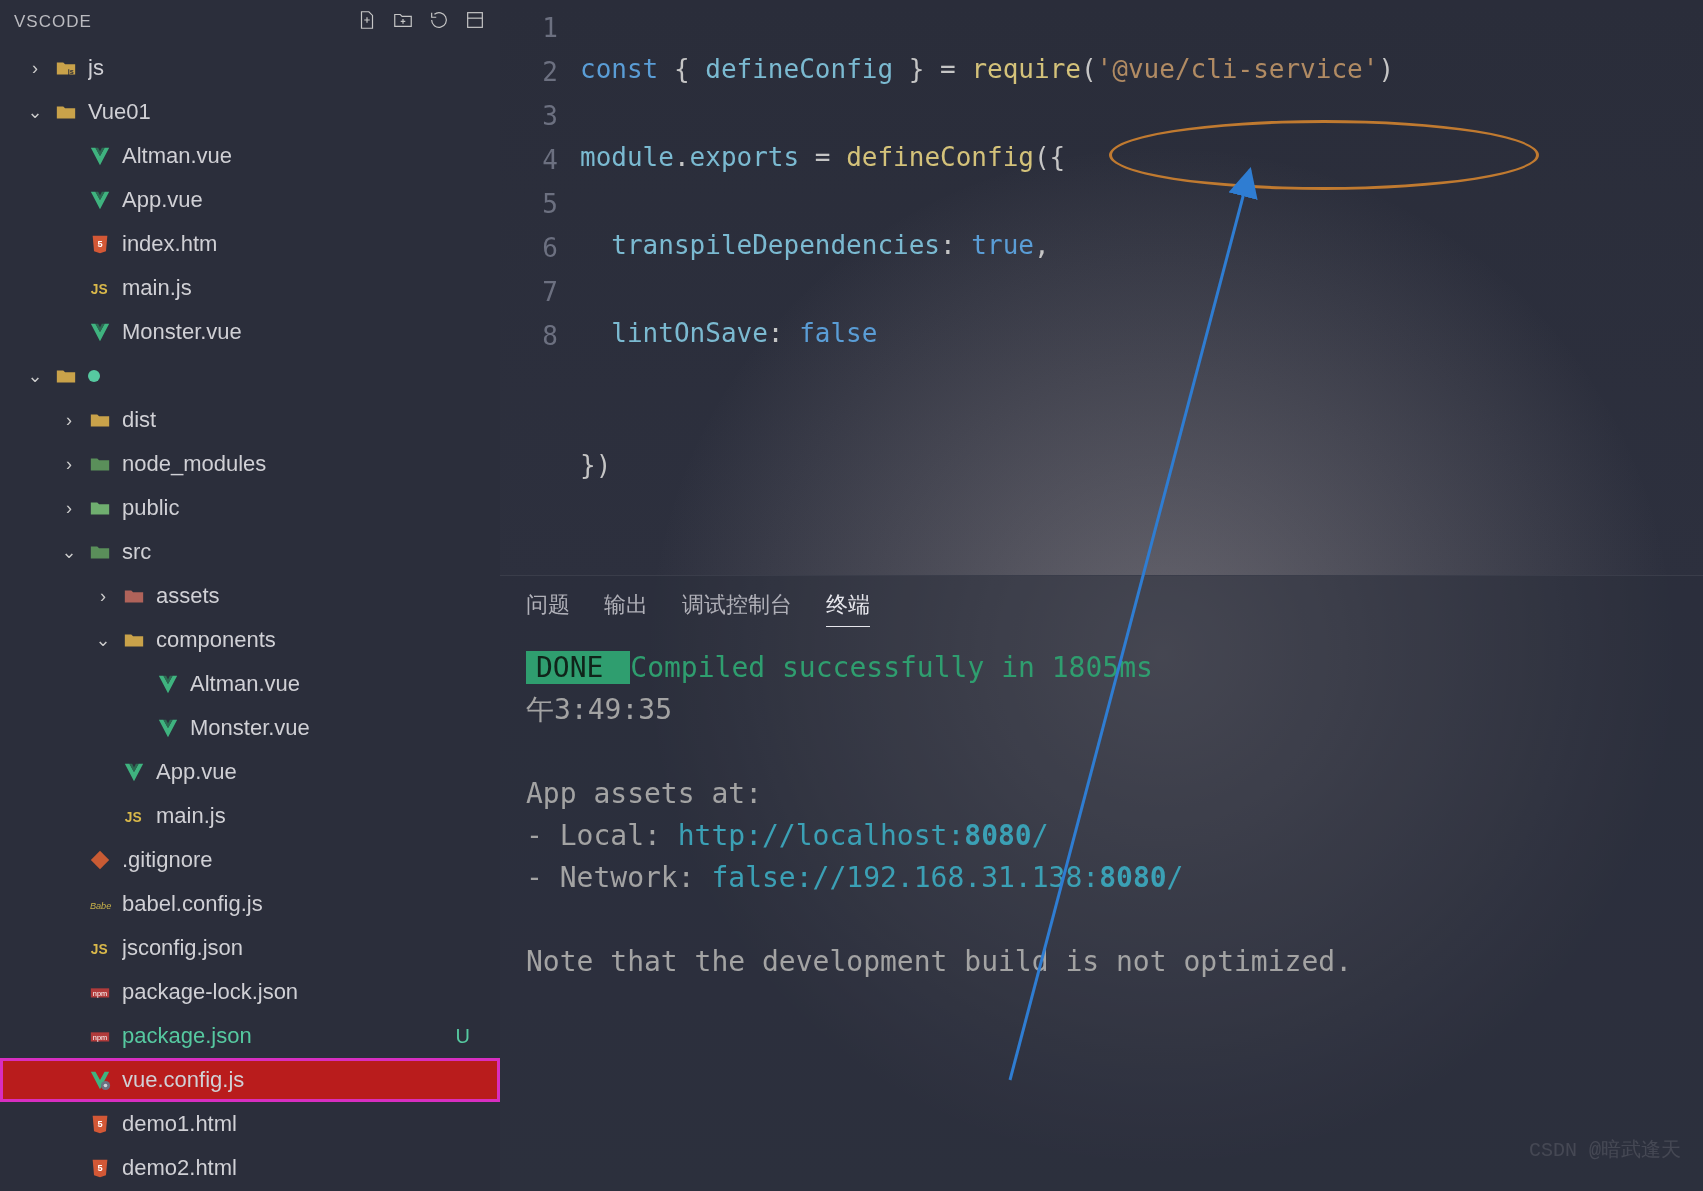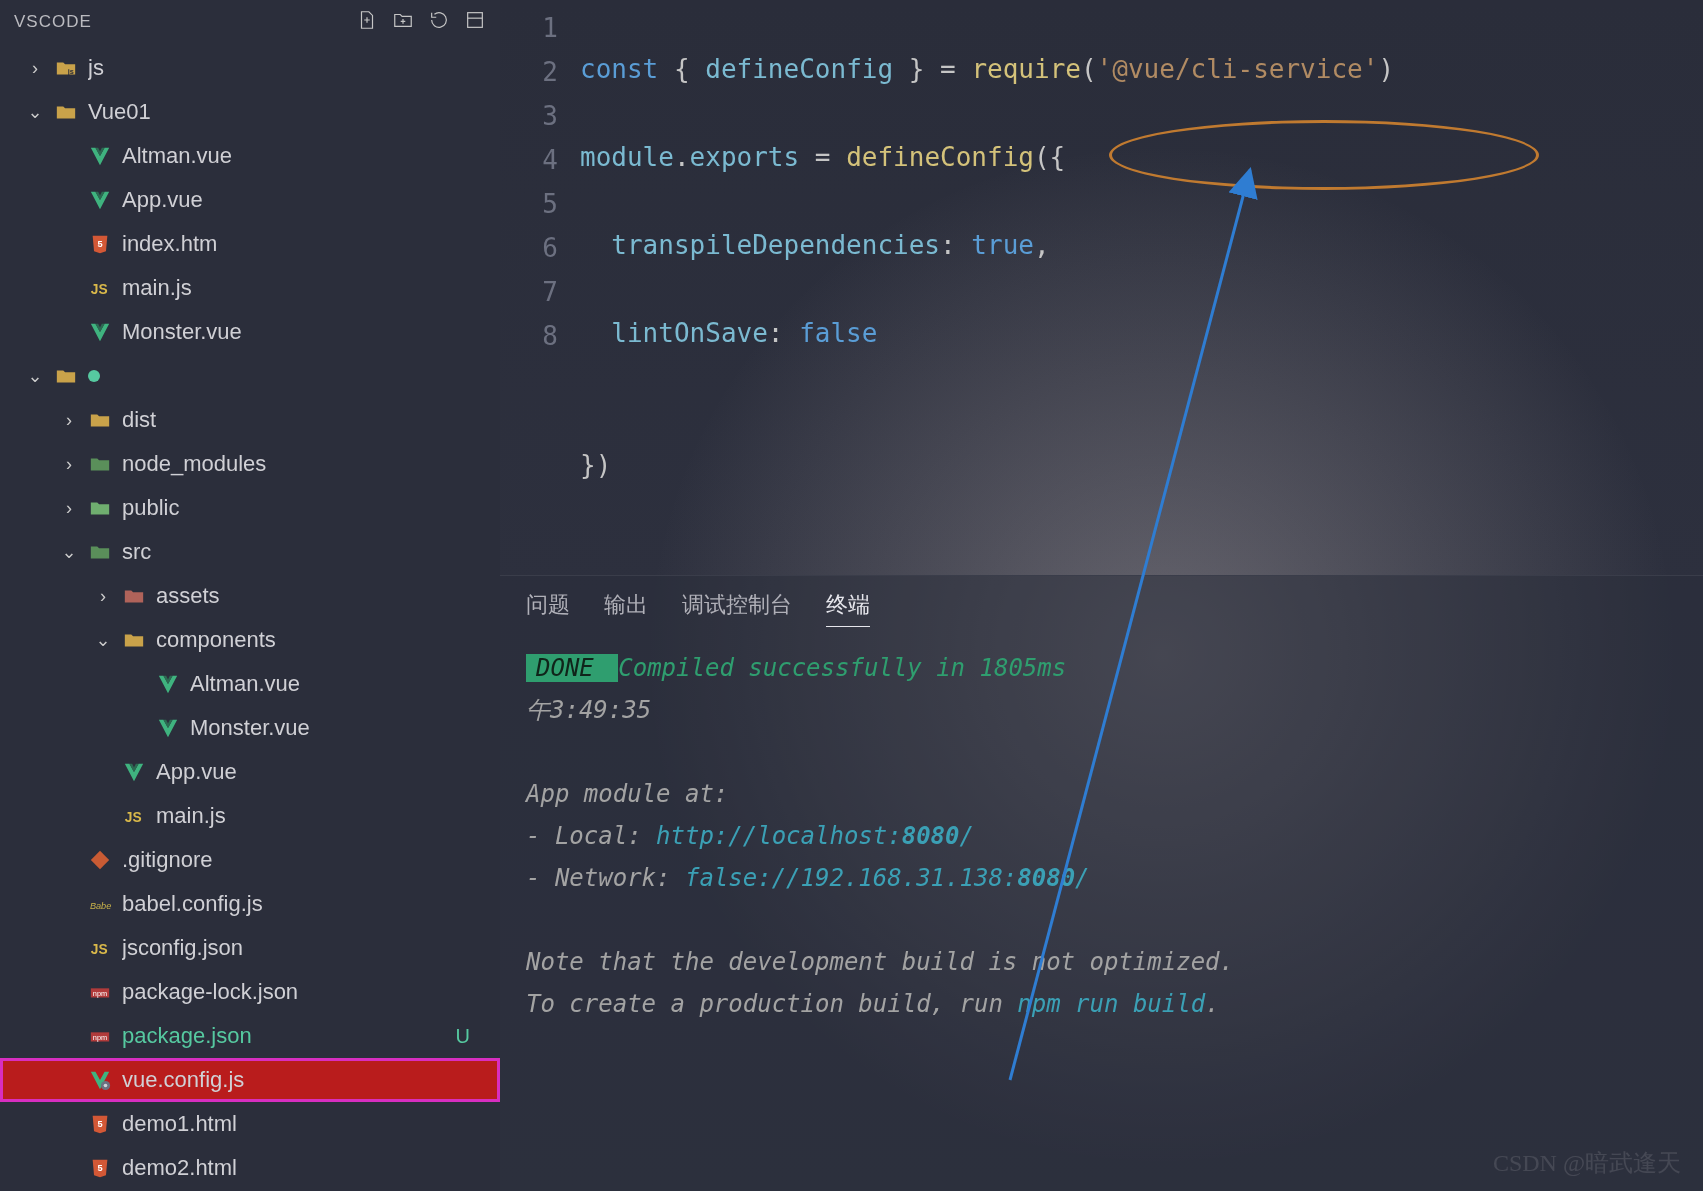--- a/index.html
+++ b/index.html
@@ -80,30 +80,30 @@
   background:rgba(42,45,58,0.55);
   z-index:1;
   font-family:Consolas,"Microsoft YaHei",monospace;
 }
 .tabs {
   display:flex; gap:34px; padding:14px 26px 10px;
   font-size:22px; color:#b0b0b8;
 }
 .tab { cursor:pointer; padding-bottom:6px; }
 .tab.active { color:#e6e6ec; border-bottom:1.5px solid #e6e6ec; }
-.terminal { padding:10px 26px; font-size:24px; line-height:42px;font-style:italic; }
+.terminal { padding:10px 26px; font-size:28px; line-height:42px; }
 .donebadge{ background:#2f9e6f; color:#10241a; padding:0 10px; }
 .donemsg{ color:#2f9e6f; }
 .url{ color:#3ba0b5; }
 .cmd{ color:#3ba0b5; }
 .muted{ color:#a3a3a3; }
 .watermark{
-  position:absolute; right:22px; bottom:12px;
-  font-size:24px; color:rgba(220,220,220,0.32);
-  font-family:Liberation Serif, serif;
+  position:absolute; right:22px; bottom:28px;
+  font-size:20px; color:rgba(220,220,220,0.32);
+  font-family:Liberation Mono, monospace;
 }
 </style>
 </head>
 <body>
 
 <div class="container">
   <aside class="sidebar">
     <div class="sidebar-header">
       <span>VSCODE</span>
       <span class="actions">
@@ -419,24 +419,23 @@
       <div class="tabs">
         <div class="tab">问题</div>
         <div class="tab">输出</div>
         <div class="tab">调试控制台</div>
         <div class="tab active">终端</div>
       </div>
       <div class="terminal">
 <div><span class="donebadge"> DONE </span><span class="donemsg"> Compiled successfully in 1805ms</span></div>
 <div class="muted">午3:49:35</div>
 <div>&nbsp;</div>
-<div class="muted">  App module at:</div>
+<div class="muted">  App assets at:</div>
 <div><span class="muted">  - Local:   </span><span class="url">http://localhost:</span><span class="url" style="font-weight:600">8080</span><span class="url">/</span></div>
 <div><span class="muted">  - Network: </span><span class="url">false://192.168.31.138:</span><span class="url" style="font-weight:600">8080</span><span class="url">/</span></div>
 <div>&nbsp;</div>
 <div class="muted">  Note that the development build is not optimized.</div>
-<div><span class="muted">  To create a production build, run </span><span class="cmd">npm run build</span><span class="muted">.</span></div>
       </div>
     </div>
   </main>
 </div>
 
 <div class="watermark">CSDN @暗武逢天</div>
 
 </body></html>

